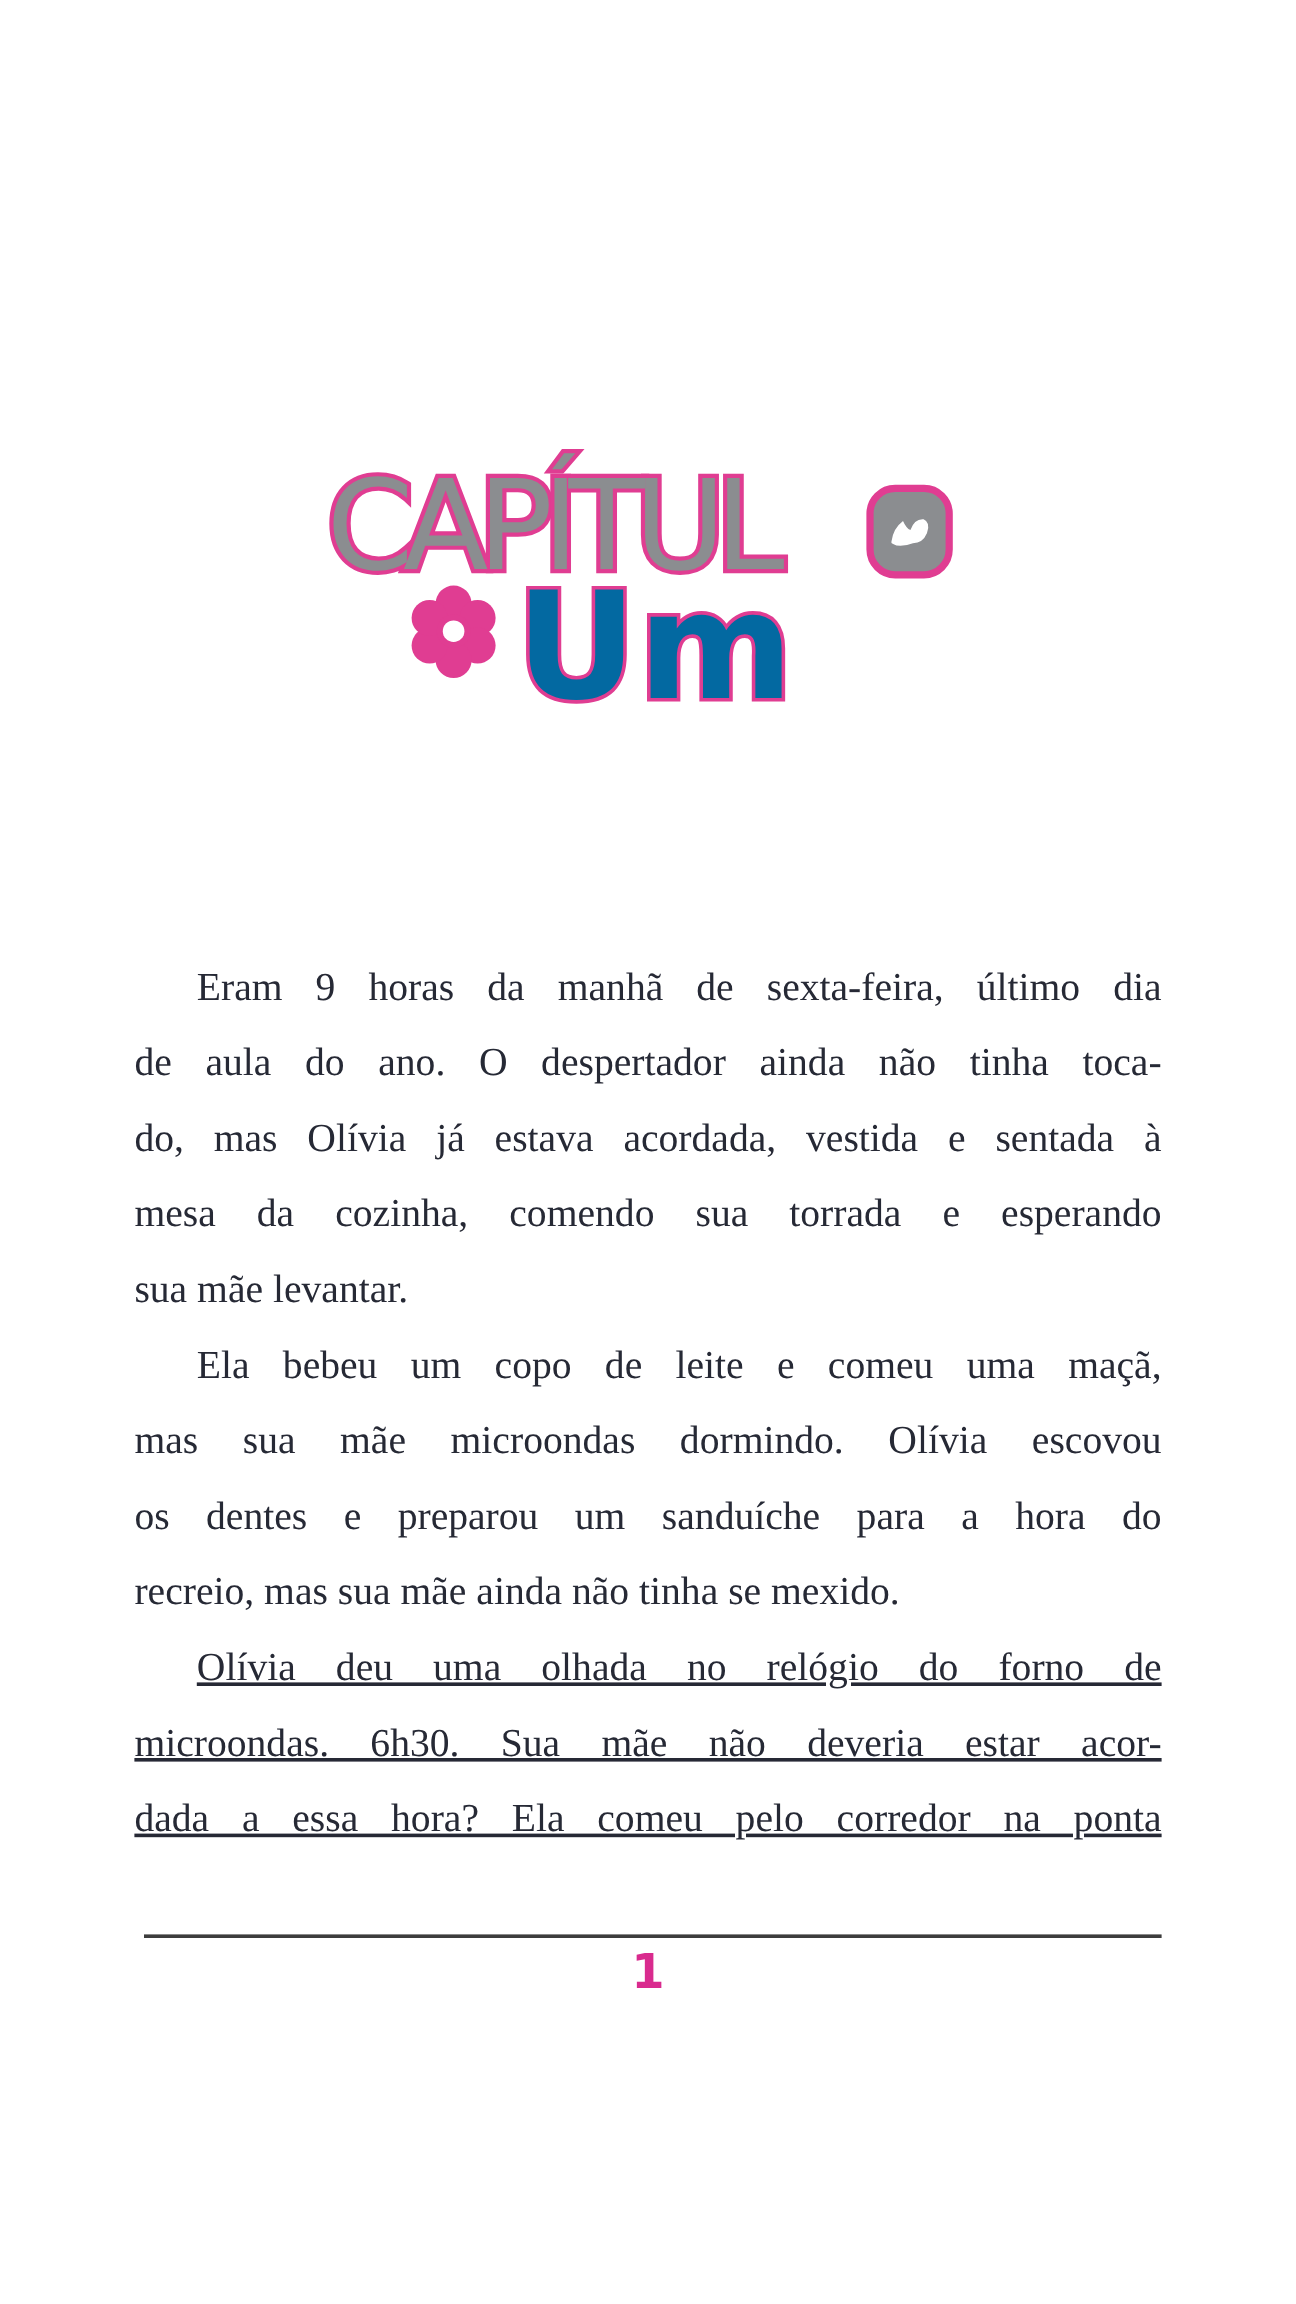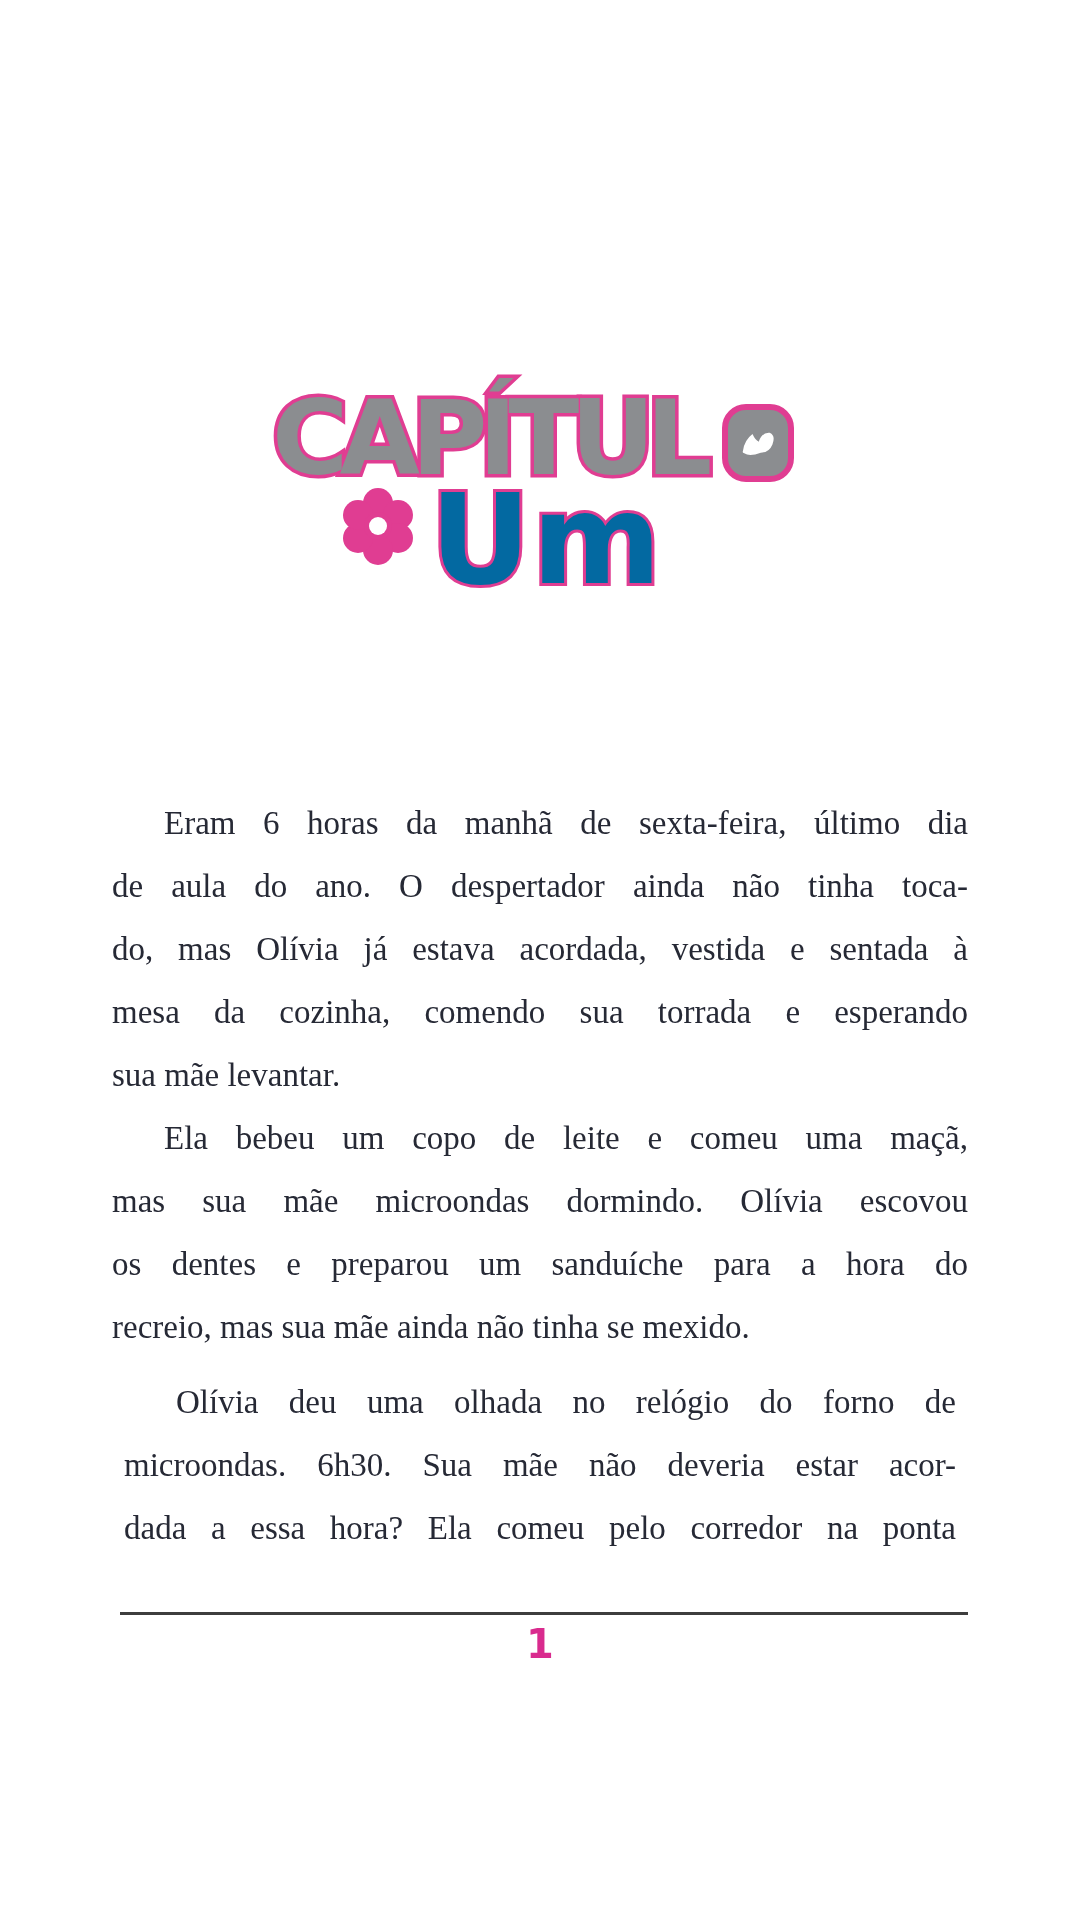--- a/index.html
+++ b/index.html
@@ -10,21 +10,21 @@
     position:relative;
     overflow:hidden;
   }
   .page{position:absolute;inset:0;background:var(--paper,#ffffff);}
 
   
   .chapter-heading{position:absolute;left:0;top:0;width:100%;}
   .word1{
     position:absolute;left:272px;top:386px;
     font-family:"DejaVu Sans", sans-serif;
-    font-weight:bold;
+    font-weight:normal;
     font-size:104px;line-height:1;
     letter-spacing:-0.085em;
     color:var(--gray,#8b8d90);
     -webkit-text-stroke:7px var(--pink,#e03d92);
     paint-order:stroke fill;
     white-space:nowrap;
   }
   .o-box{
     position:absolute;left:722px;top:404px;
     width:60px;height:66px;
@@ -106,33 +106,33 @@
         <circle cx="40" cy="40" r="14"></circle>
       </g>
       <circle cx="40" cy="40" r="9" fill="#ffffff"></circle>
     </svg>
 
     <div class="word2">Um</div>
   </header>
 
   <main class="bodytext">
     <p style="margin:0;">
-      <span class="line indent">Eram 6 horas da manhã de sexta-feira, último dia</span>
+      <span class="line indent">Eram 9 horas da manhã de sexta-feira, último dia</span>
       <span class="line">de aula do ano. O despertador ainda não tinha toca-</span>
       <span class="line">do, mas Olívia já estava acordada, vestida e sentada à</span>
       <span class="line">mesa da cozinha, comendo sua torrada e esperando</span>
       <span class="line para-end">sua mãe levantar.</span>
     </p>
     <p style="margin:0;">
       <span class="line indent">Ela bebeu um copo de leite e comeu uma maçã,</span>
       <span class="line">mas sua mãe microondas dormindo. Olívia escovou</span>
       <span class="line">os dentes e preparou um sanduíche para a hora do</span>
       <span class="line para-end">recreio, mas sua mãe ainda não tinha se mexido.</span>
     </p>
-    <p style="margin:12px;">
+    <p style="margin:0;text-decoration:underline;">
       <span class="line indent">Olívia deu uma olhada no relógio do forno de</span>
       <span class="line">microondas. 6h30. Sua mãe não deveria estar acor-</span>
       <span class="line">dada a essa hora? Ela comeu pelo corredor na ponta</span>
     </p>
   </main>
 
   <footer>
     <div class="rule"></div>
     <div class="pagenum">1</div>
   </footer>

